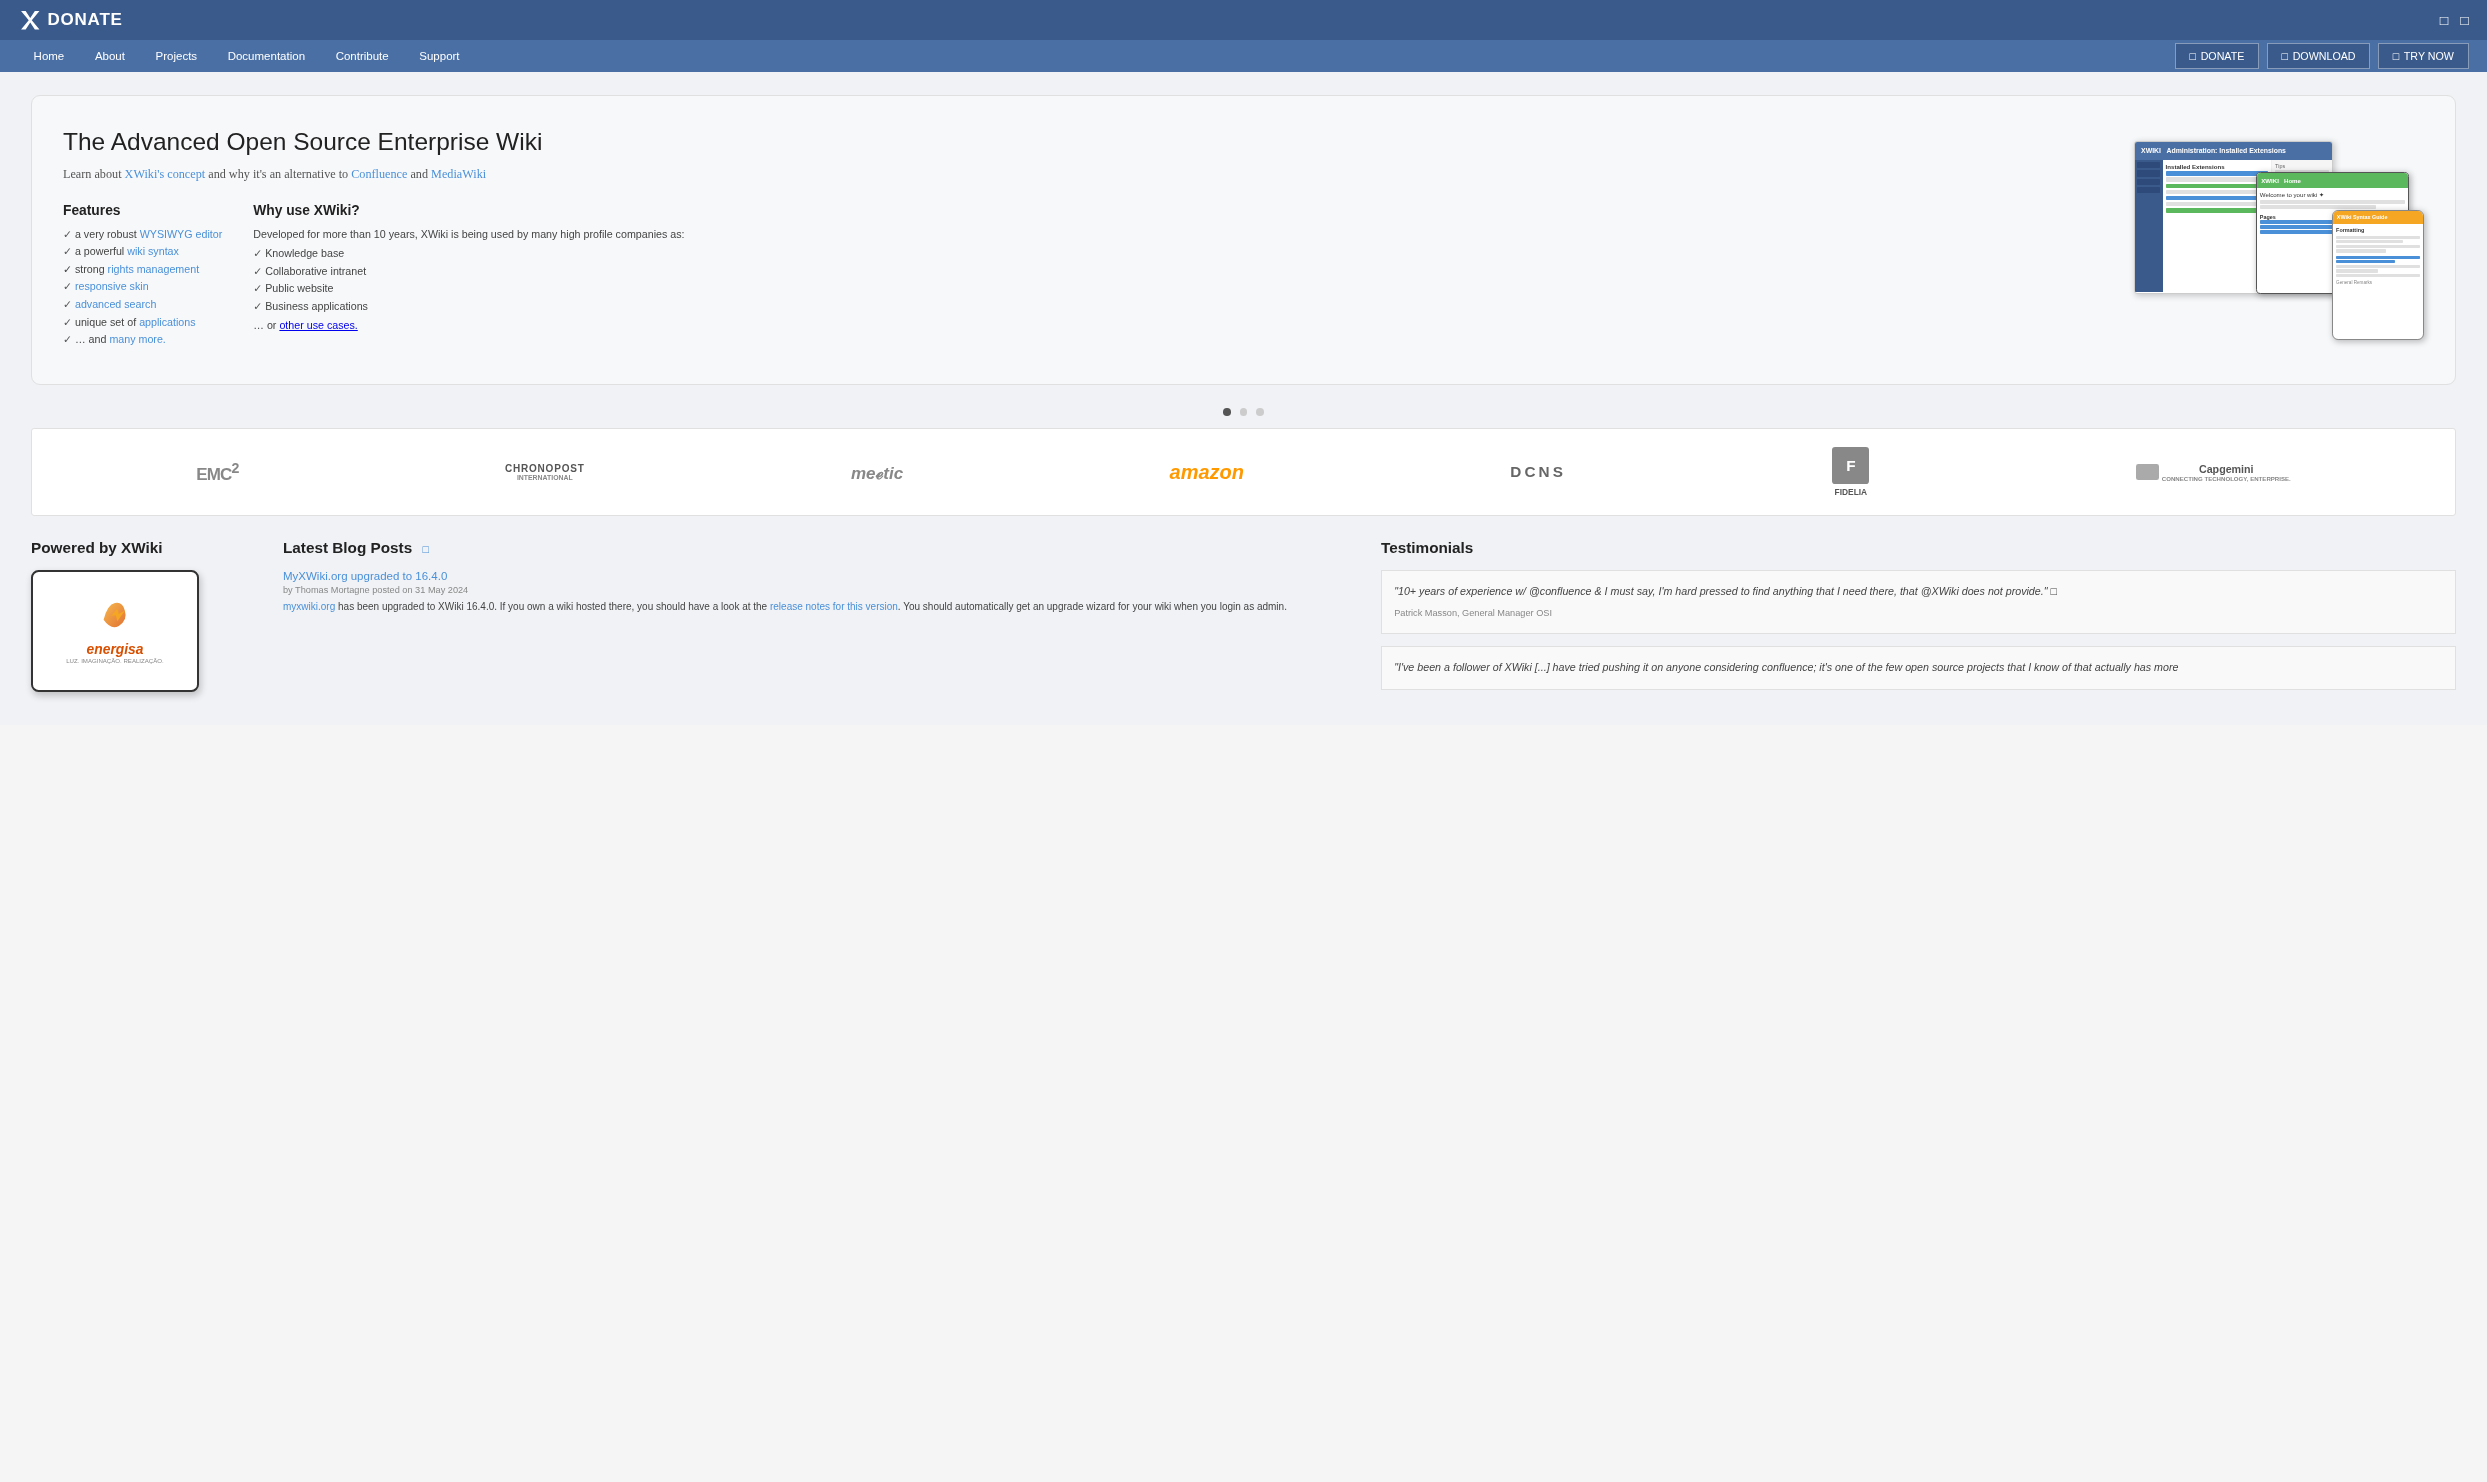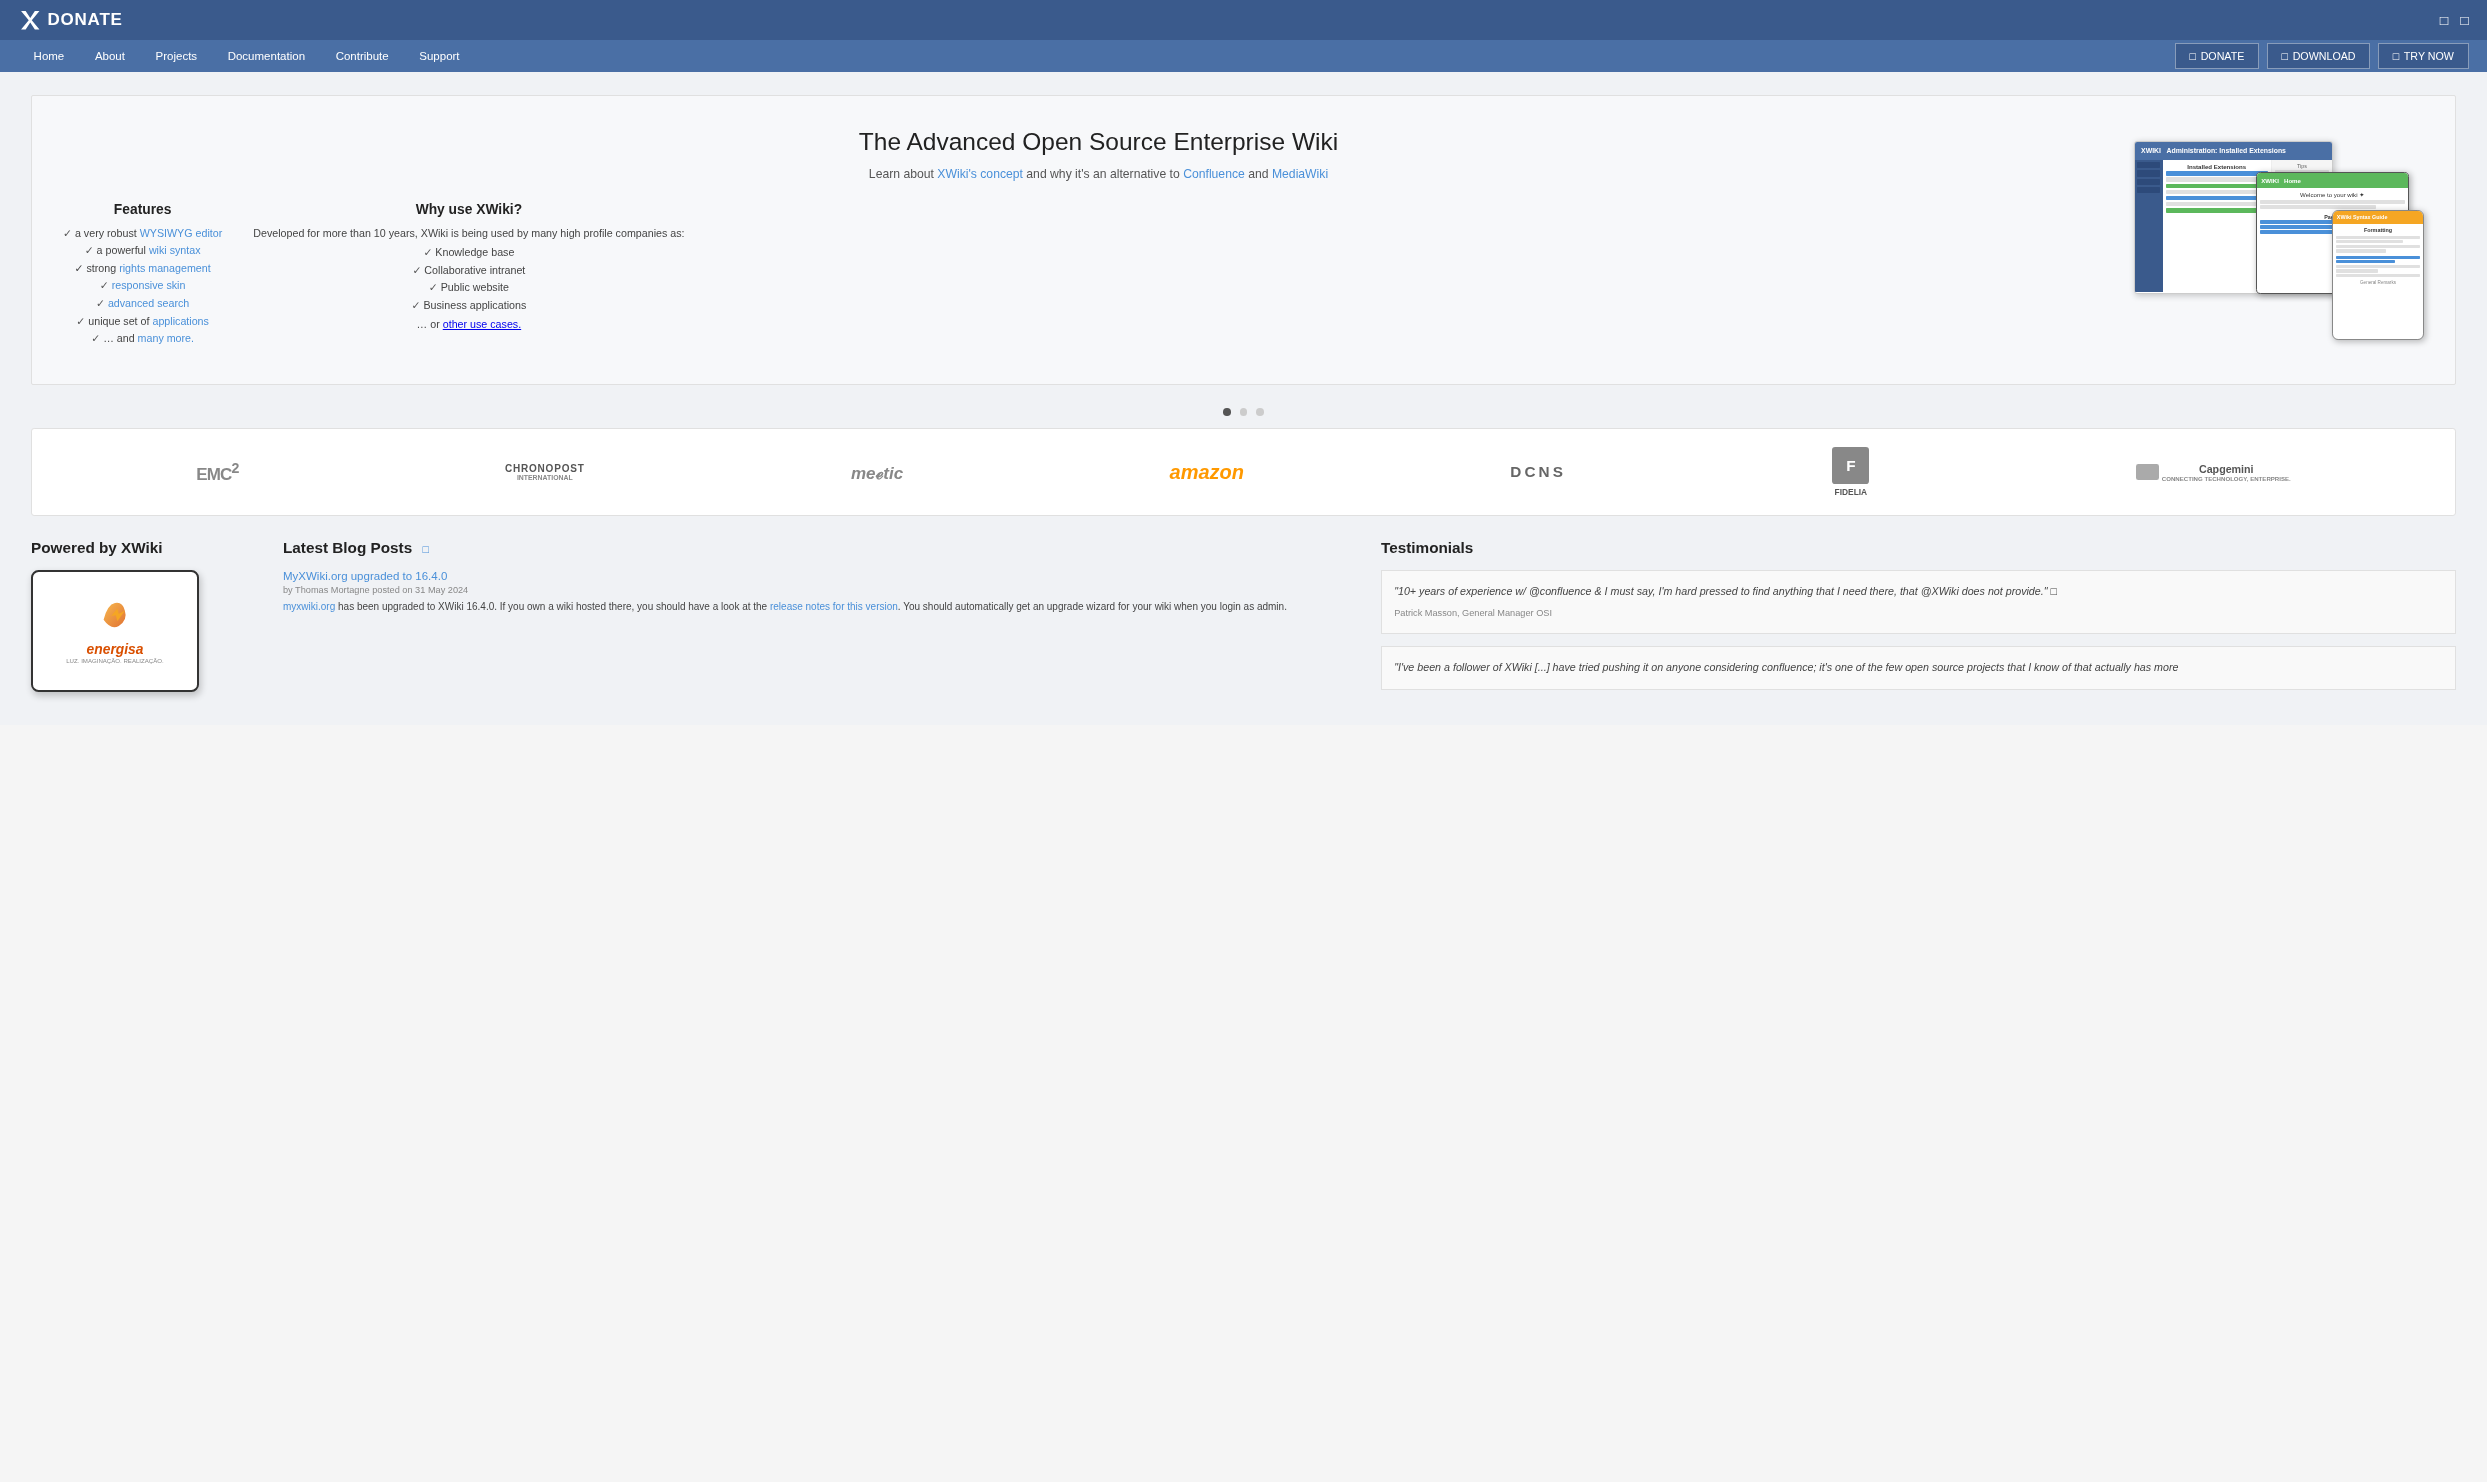--- a/index.html
+++ b/index.html
@@ -78,41 +78,41 @@
     
     .page-content {
       background: #f0f2f5;
       padding: 23px 31px;
     }
 
     
     .hero-section {
       background: #f7f8fa;
       border: 0.8px solid #e0e0e0;
-      border-radius: 2px;
+      border-radius: 9px;
       padding: 31px;
       display: flex;
       margin-bottom: 23px;
       min-height: 290px;
-      text-align: center;
     }
     .hero-left {
       flex: 1;
     }
     .hero-title {
       font-size: 24.5px;
       font-weight: 300;
       color: #222;
       margin-bottom: 10.7px;
       line-height: 1.2;
     }
     .hero-subtitle {
       font-size: 12.2px;
       color: #555;
       margin-bottom: 21.4px;
+      font-family: Liberation Serif, serif;
     }
     .hero-subtitle a { color: #4a90d9; text-decoration: none; }
 
     .features-grid {
       display: flex;
       gap: 31px;
     }
     .features-col h3 {
       font-size: 13.8px;
       font-weight: 600;

